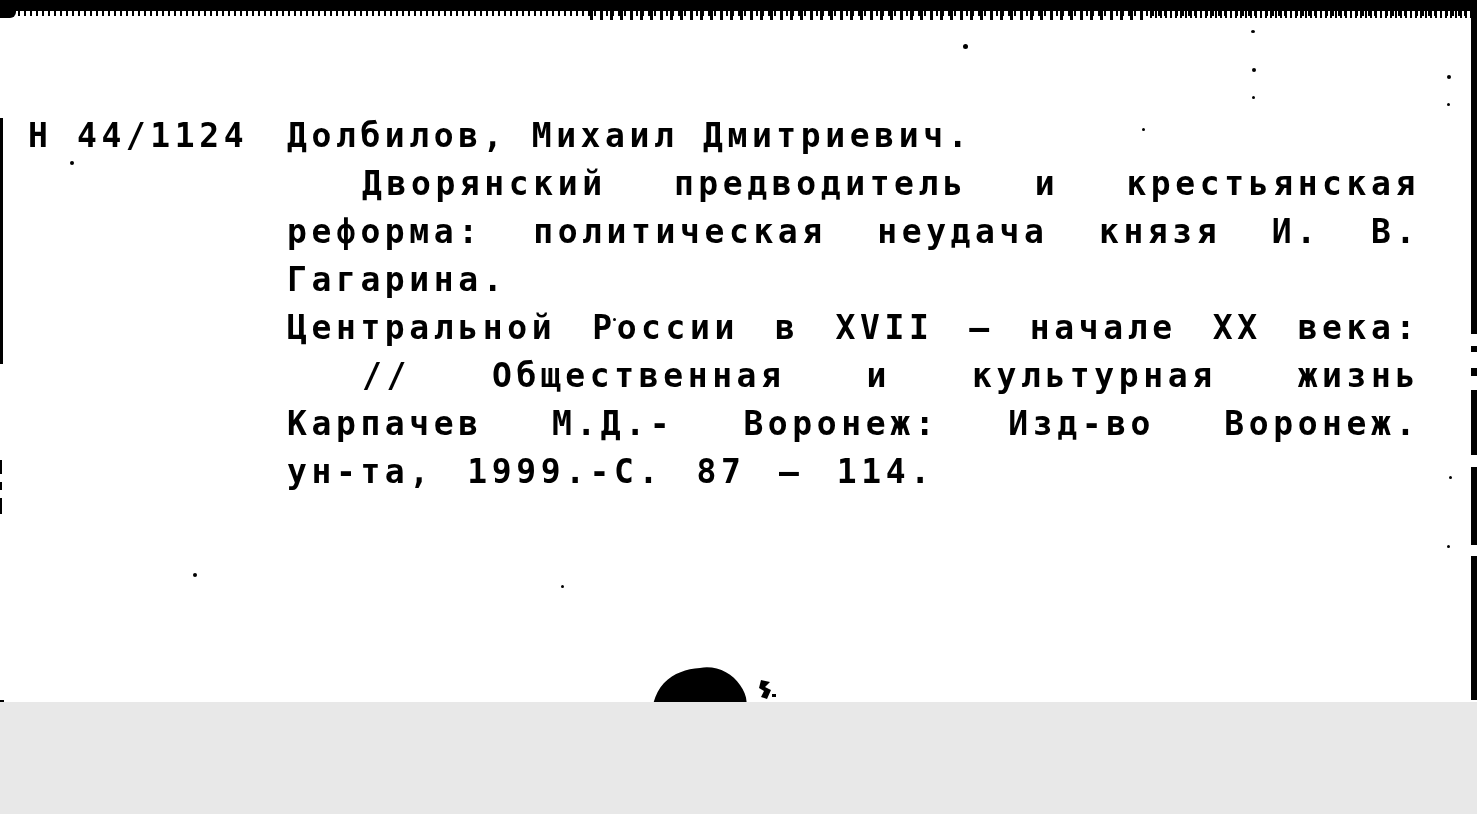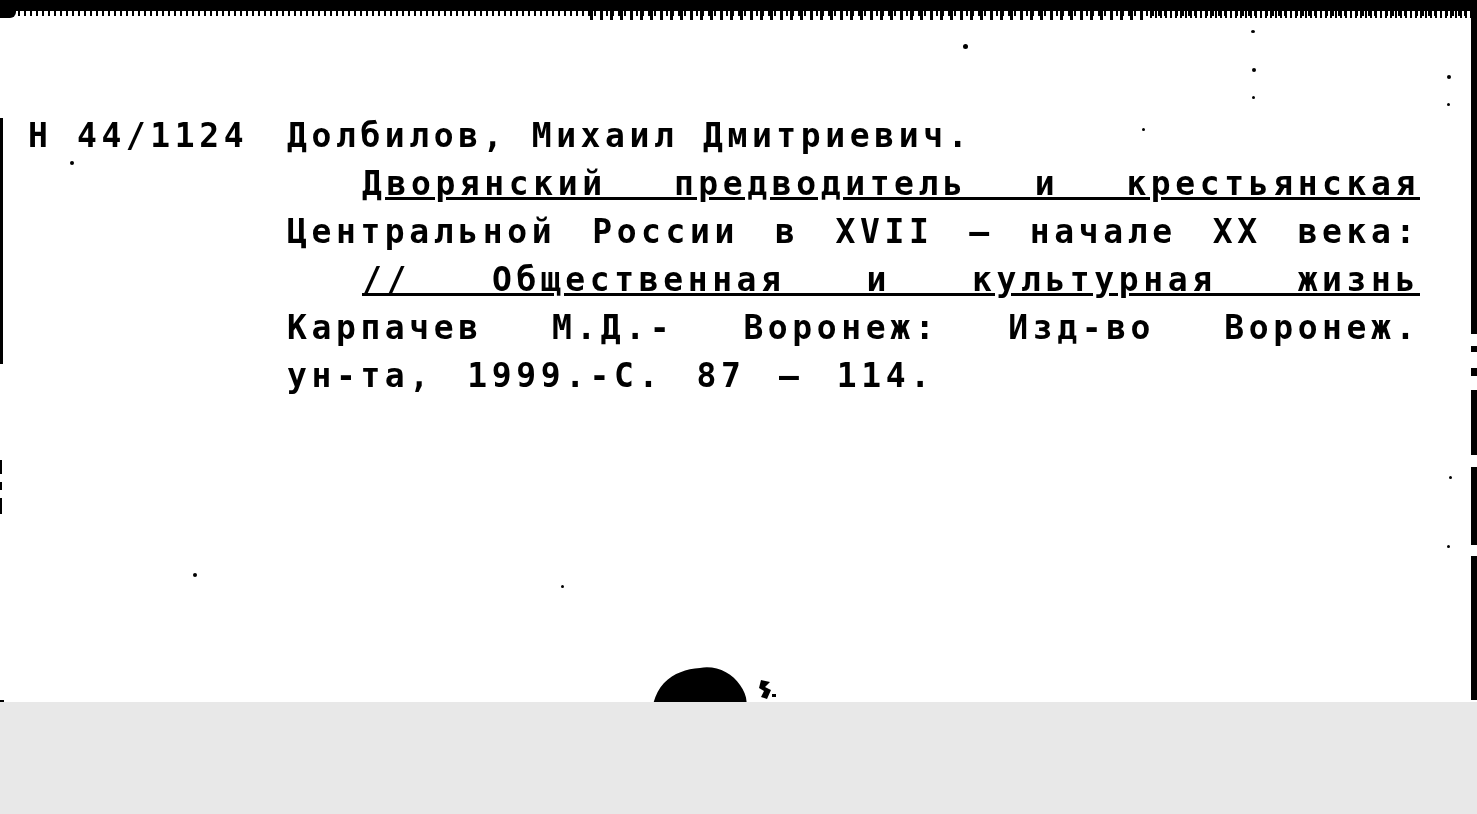--- a/index.html
+++ b/index.html
@@ -28,21 +28,21 @@
     left: 287px;
     top: 112px;
     width: 1133px;
     font-size: 33px;
     line-height: 48px;
     letter-spacing: 4.6px;
   }
   .line { min-height: 48px; }
   .just { text-align: justify; text-align-last: justify; }
   .plain { text-align: center; text-align-last: left; }
-  .indent { padding-left: 75px; text-decoration: underline; }
+  .indent { padding-left: 75px; }
   .sp { word-spacing: 9px; }
   
   .art { position: absolute; background: #000; }
   .strip-top { left: 0; top: 0; width: 1477px; height: 11px; }
   .ticks1 {
     left: 0; top: 11px; width: 1477px; height: 5px;
     background: repeating-linear-gradient(90deg, #000 0 2px, transparent 2px 6px);
   }
   .ticks2 {
     left: 590px; top: 11px; width: 560px; height: 9px;
@@ -94,20 +94,22 @@
   <div class="art bdash"></div>
   <div class="art bsolid"></div>
   <div class="art bdots"></div>
   <div class="art" style="left:1162px;top:795px;width:2px;height:7px;"></div>
 
   <div class="callnum">Н 44/1124</div>
 
   <div class="body-text">
     <div class="line plain">Долбилов, Михаил Дмитриевич.</div>
     <div class="line just indent">Дворянский предводитель и крестьянская</div>
+    <div class="line just">реформа: политическая неудача князя И. В.</div>
+    <div class="line plain">Гагарина.</div>
     <div class="line just">Центральной России в XVII – начале XX века:</div>
     <div class="line just indent">// Общественная и культурная жизнь</div>
     <div class="line just">Карпачев М.Д.- Воронеж: Изд-во Воронеж.</div>
     <div class="line plain sp">ун-та, 1999.-С. 87 – 114.</div>
   </div>
 
   <svg class="blot" width="170" height="140" viewBox="0 0 170 140">
     <path fill="#000" d="M72,16 C88,13 104,21 112,33 C117,40 120,48 118,56 L109,54
       C114,60 117,66 114,70 L112,74 L141,77 L141,81 L113,81
       C116,92 108,101 99,106 C86,113 68,114 56,108

